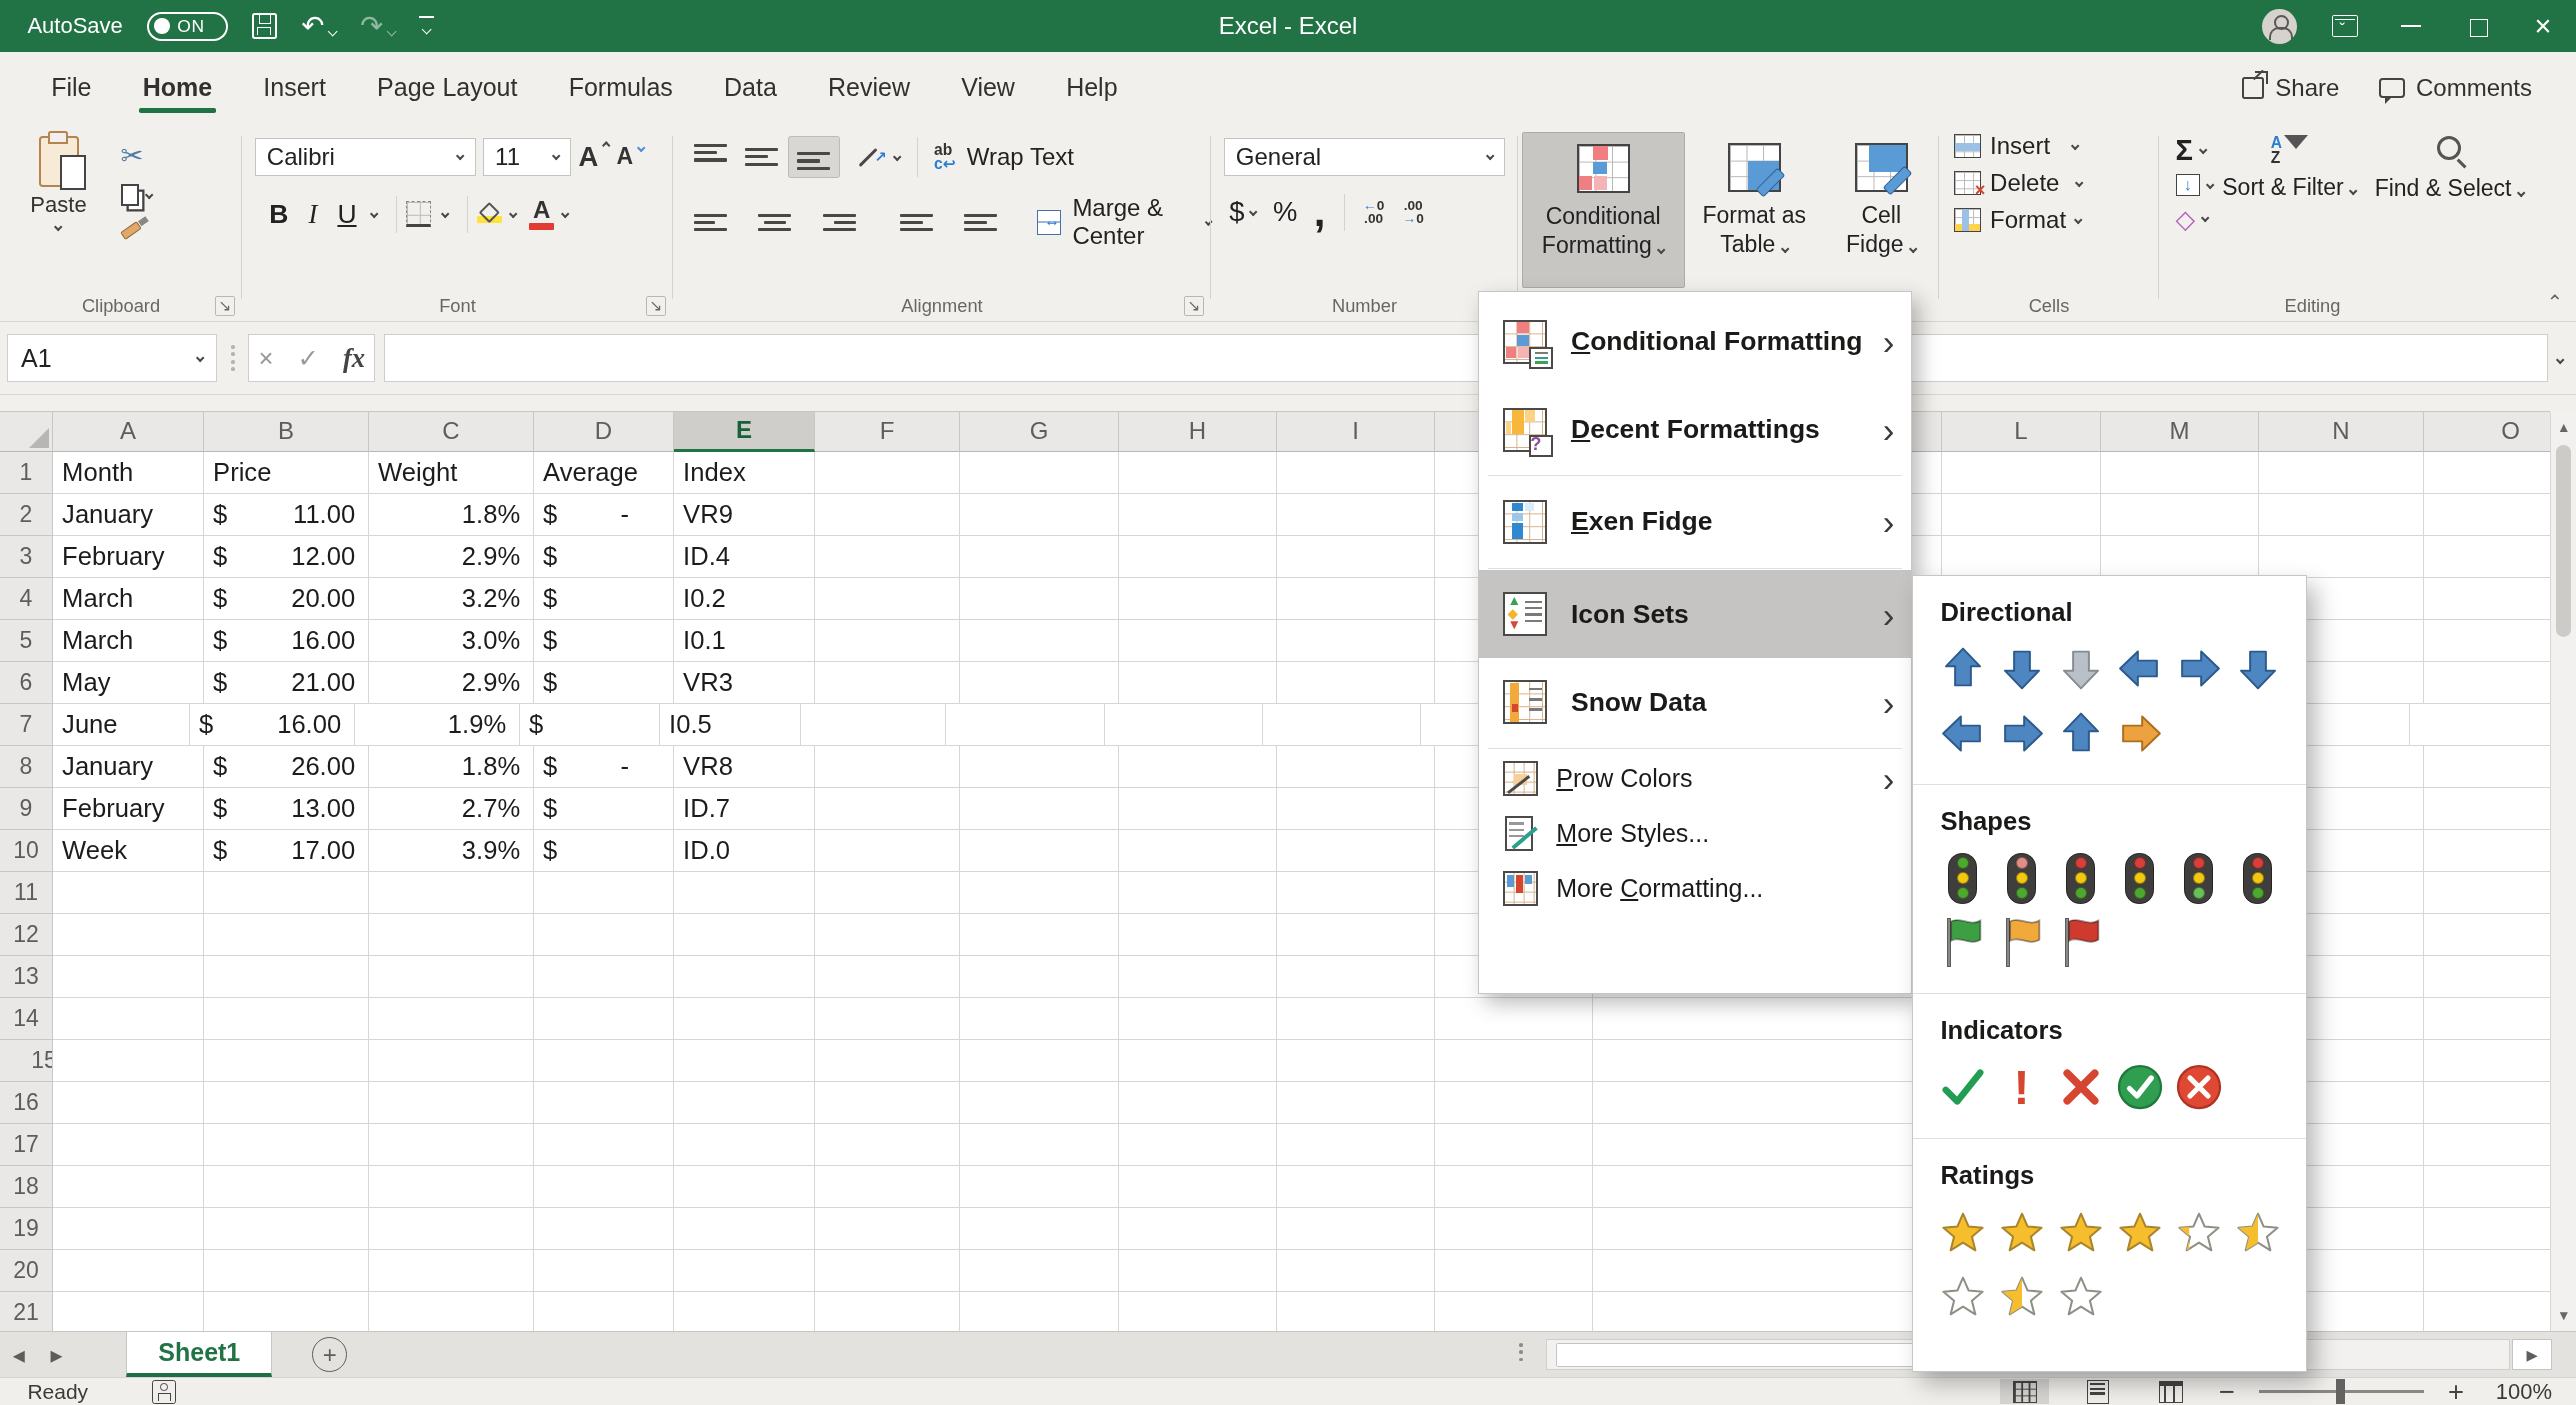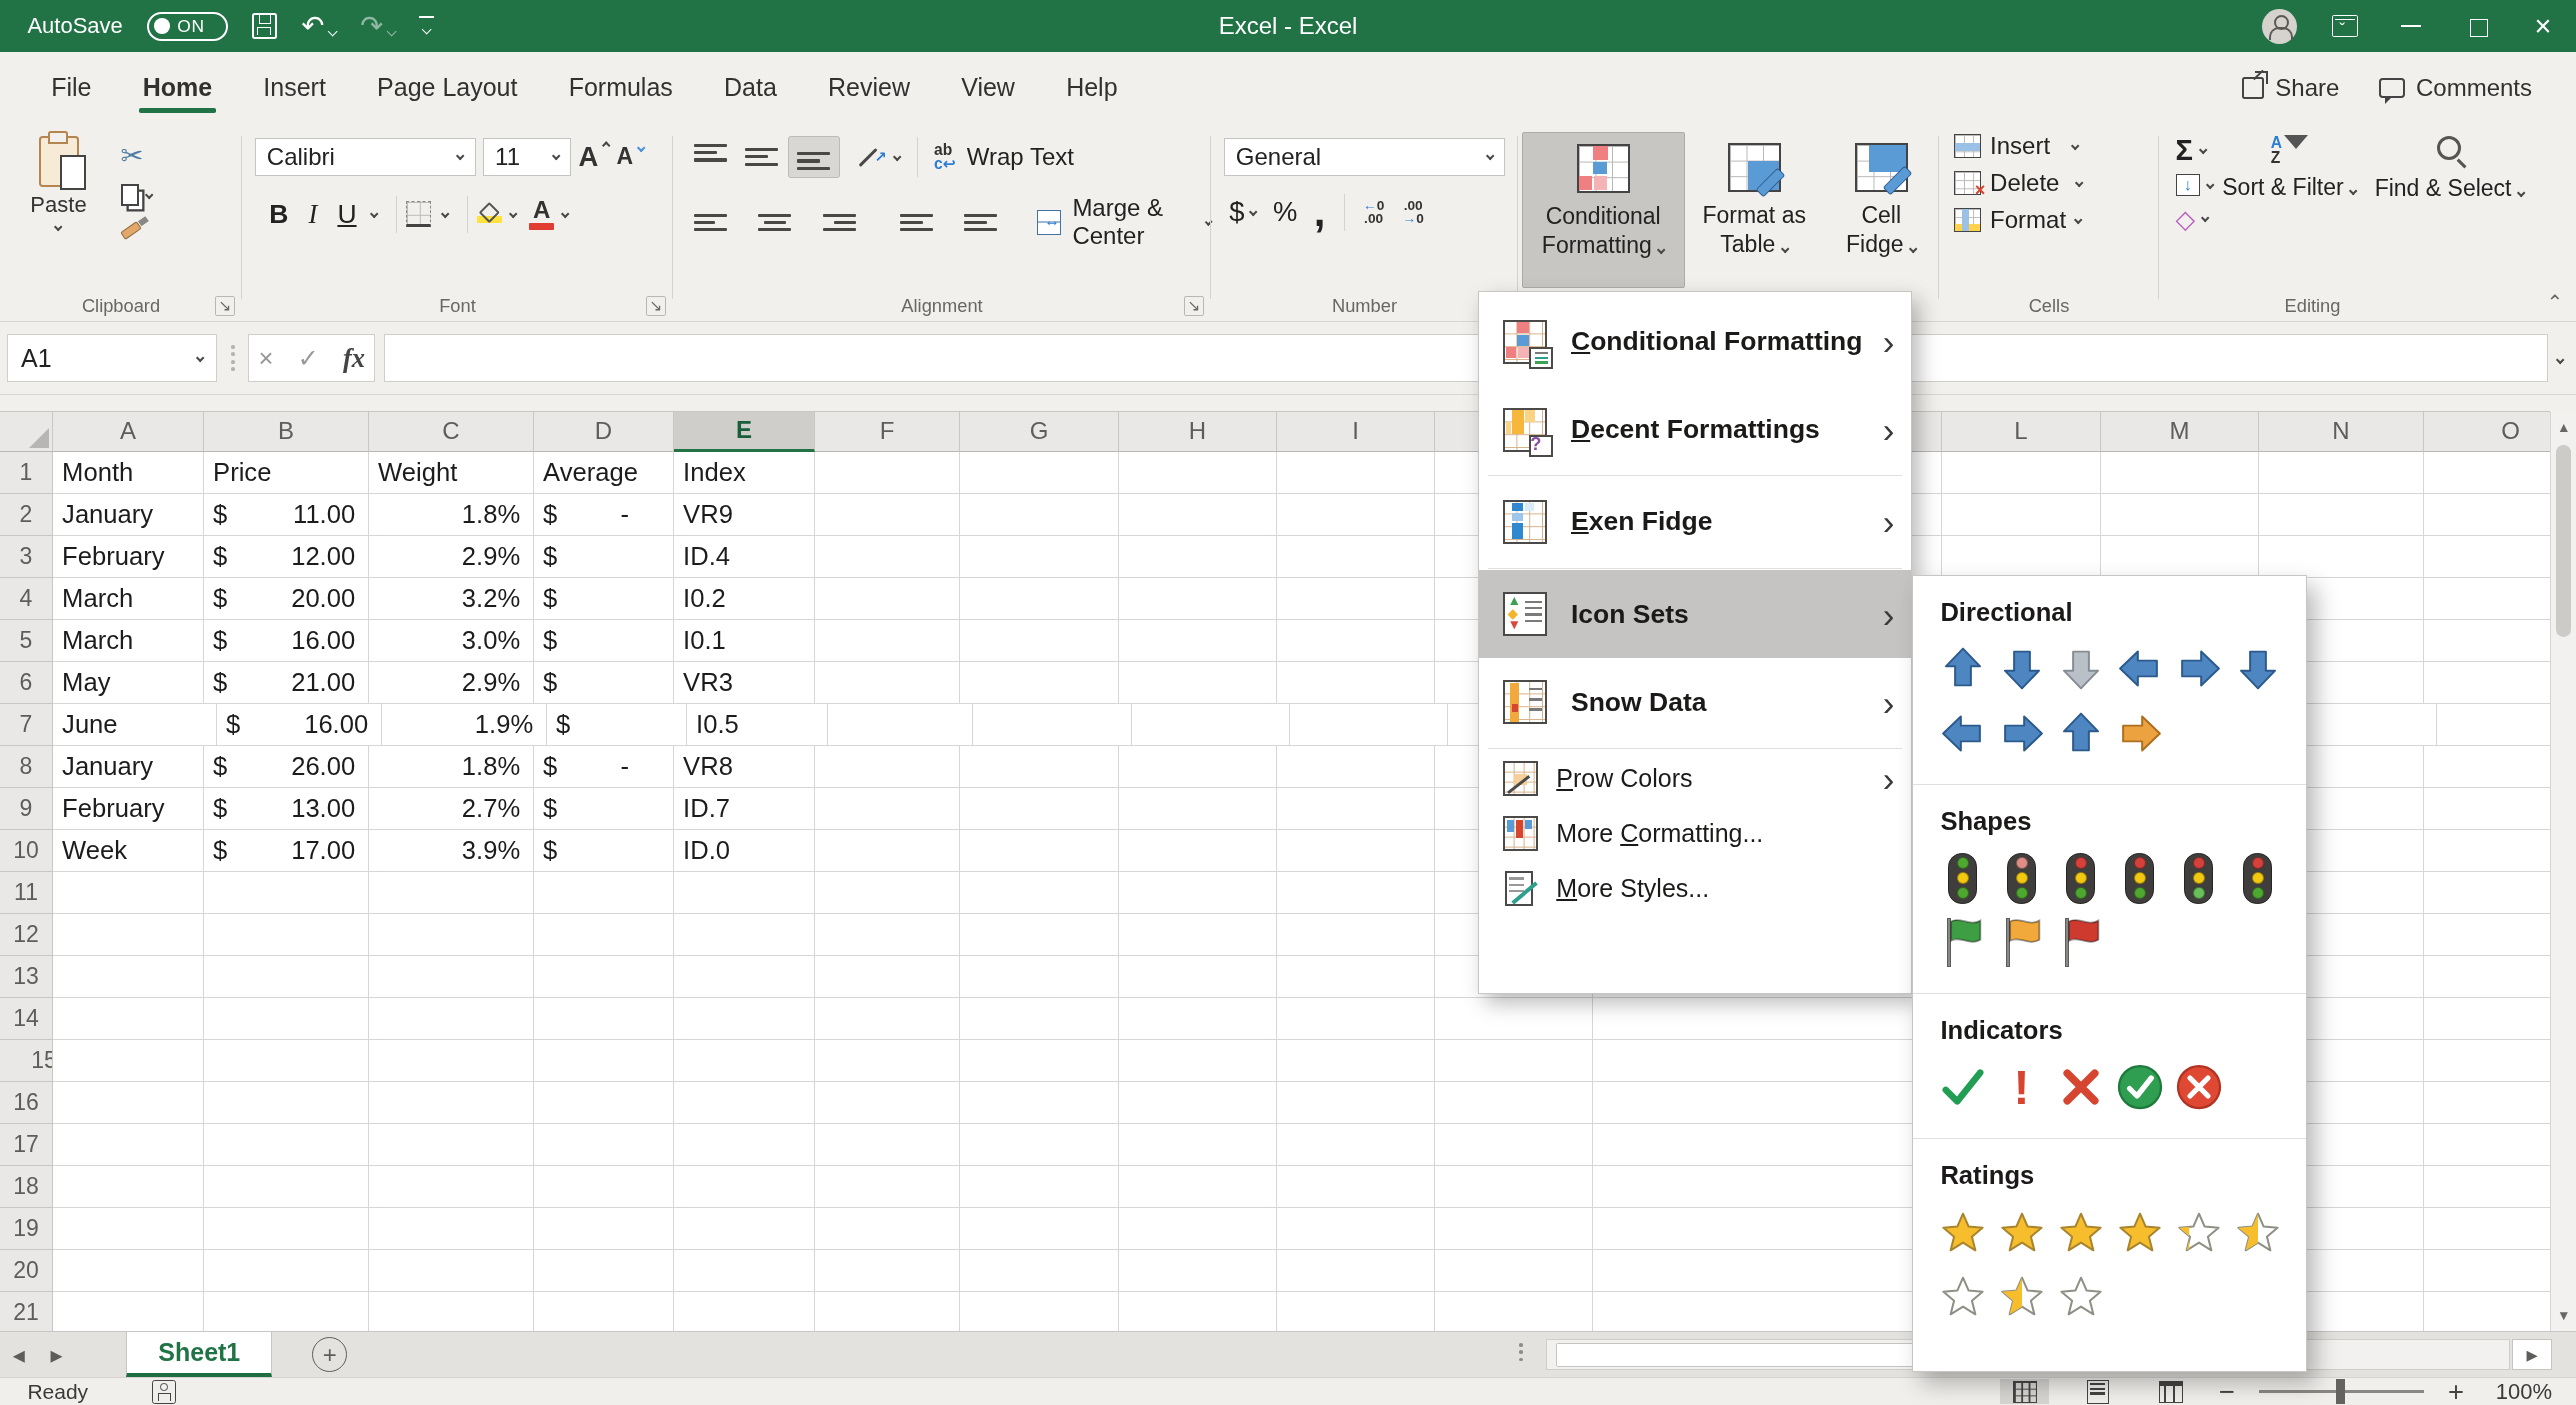--- a/index.html
+++ b/index.html
@@ -722,21 +722,21 @@
         <div class="gcell" style="width: 158px;"></div>
         <div class="gcell" style="width: 158px;"></div>
         <div class="gcell" style="width: 349px;"></div>
         <div class="gcell" style="width: 159px;"></div>
         <div class="gcell" style="width: 158px;"></div>
         <div class="gcell" style="width: 165px;"></div>
         <div class="gcell" style="width: 174px;"></div>
       </div>
       <div class="grow">
         <div class="gcell rowhdr" style="width: 53px;">7</div>
-        <div class="gcell" style="width: 164px;">
+        <div class="gcell" style="width: 137px;">
           <span class="lft">June</span>
         </div>
         <div class="gcell" style="width: 165px;">
           <span class="lft">$</span>
           <span class="rgt">16.00</span>
         </div>
         <div class="gcell" style="width: 165px;">
           <span class="rgt">1.9%</span>
         </div>
         <div class="gcell" style="width: 140px;">
@@ -1166,37 +1166,37 @@
         <span class="mi sm">
           <i class="g"></i>
           <i style="left:11px;top:12.8px;width:12.8px;height:11px;background:#f6cf9b"></i>
           <i style="left:1.8px;top:22px;width:27.4px;height:2.7px;background:#4c4a48;transform:rotate(-38deg)"></i>
         </span>
         <span class="lbl"><u>P</u>row Colors</span>
         <span class="arr">›</span>
       </div>
       <div class="cfm-item small">
         <span class="mi sm">
-          <i class="g"></i>
-          <i style="left:3.7px;top:3.7px;width:7.3px;height:12.8px;background:#5b9bd5"></i>
-          <i style="left:12.8px;top:3.7px;width:7.3px;height:18.3px;background:#d6452f"></i>
-          <i style="left:22px;top:3.7px;width:7.3px;height:9.1px;background:#5b9bd5"></i>
-        </span>
-        <span class="lbl">More <u>C</u>ormatting...</span>
-      </div>
-      <div class="cfm-item small">
-        <span class="mi sm">
           <i style="left:1.8px;top:0;right:5.5px;bottom:0;background:#fff;border:2.3px solid #4c4a48"></i>
           <i style="left:6.4px;top:6.4px;width:14.6px;height:2.3px;background:#9a9896"></i>
           <i style="left:6.4px;top:12.8px;width:14.6px;height:2.3px;background:#9a9896"></i>
           <i style="left:6.4px;top:19px;width:14.6px;height:2.3px;background:#9a9896"></i>
           <i style="left:5.5px;top:20px;width:31px;height:3.7px;background:#2e9e8e;transform:rotate(-40deg)"></i>
         </span>
         <span class="lbl"><u>M</u>ore Styles...</span>
       </div>
+      <div class="cfm-item small">
+        <span class="mi sm">
+          <i class="g"></i>
+          <i style="left:3.7px;top:3.7px;width:7.3px;height:12.8px;background:#5b9bd5"></i>
+          <i style="left:12.8px;top:3.7px;width:7.3px;height:18.3px;background:#d6452f"></i>
+          <i style="left:22px;top:3.7px;width:7.3px;height:9.1px;background:#5b9bd5"></i>
+        </span>
+        <span class="lbl">More <u>C</u>ormatting...</span>
+      </div>
     </div>
 
   <div class="submenu" id="submenu">
       <div class="sm-title">Directional</div>
       <div class="sm-rowset">
         <div class="sm-row">
           <span class="sm-cell">
             <span style="display:inline-block;transform:rotate(0deg)"><svg width="42" height="42" viewBox="0 0 64 64">
                 <path d="M32 4 L58 31 H44 V60 H20 V31 H6 Z" fill="#4d86c0" stroke="#2c5a8c" stroke-width="3" stroke-linejoin="round"></path>
               </svg></span>

